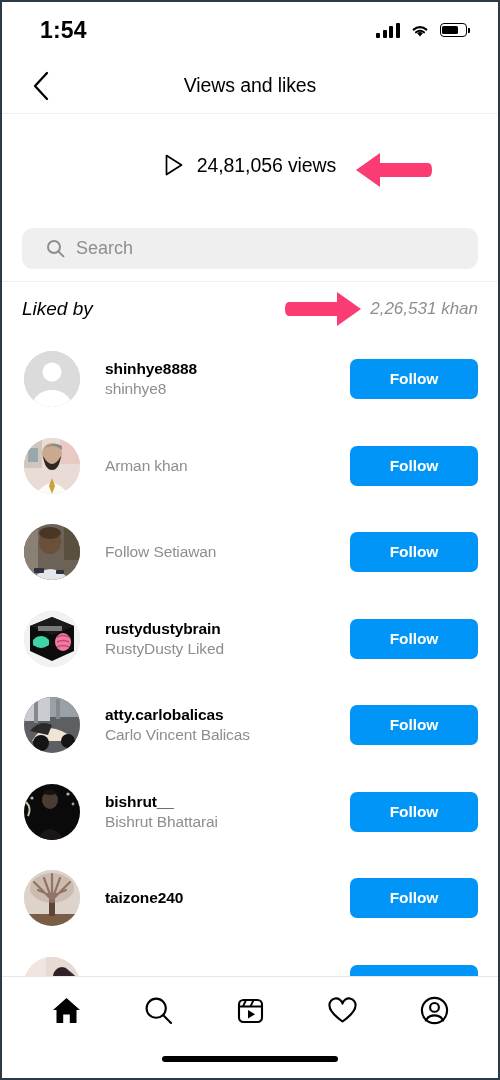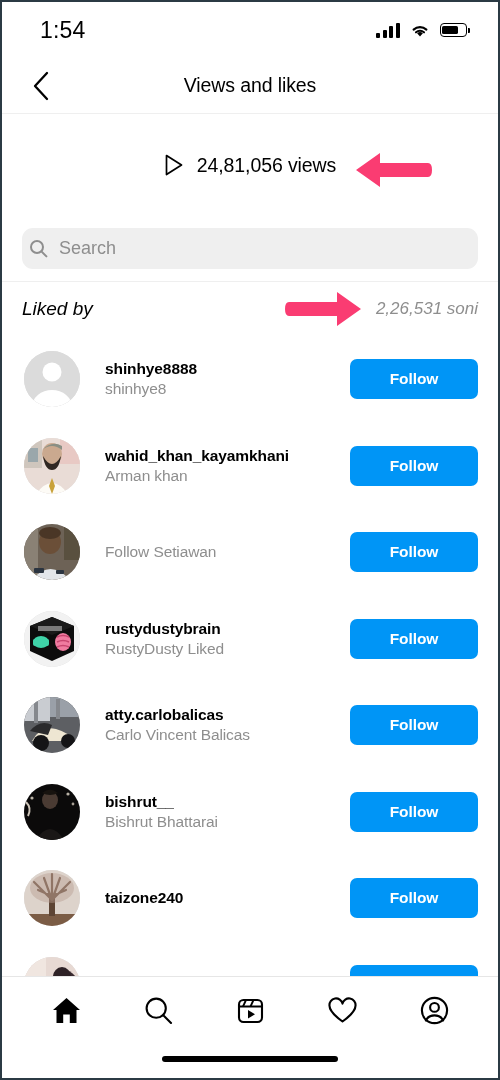--- a/index.html
+++ b/index.html
@@ -18,21 +18,21 @@
     border:2px solid #2b3a44;
     overflow:hidden;
   }
 
   
   .statusbar {
     position:absolute; top:0; left:0; right:0; height:56px;
     display:flex; align-items:center; justify-content:space-between;
     padding:0 28px 0 38px;
   }
-  .status-time { font-size:23px; font-weight:400; letter-spacing:.2px; color:#000; }
+  .status-time { font-size:23px; font-weight:700; letter-spacing:.2px; color:#000; }
   .status-icons { display:flex; align-items:center; gap:9px; }
   .signal { display:flex; align-items:flex-end; gap:2.5px; height:15px; }
   .signal i { display:block; width:4px; background:#000; border-radius:1px; }
   .signal i:nth-child(1){ height:5px; }
   .signal i:nth-child(2){ height:8px; }
   .signal i:nth-child(3){ height:11.5px; }
   .signal i:nth-child(4){ height:15px; }
   .wifi { width:22px; height:16px; }
   .battery { display:flex; align-items:center; }
   .battery-body {
@@ -76,21 +76,21 @@
   }
 
   
   .search-wrap {
     position:absolute; top:214px; left:0; right:0; height:66px;
     display:flex; align-items:center; padding:0 20px;
     border-bottom:1px solid #efefef;
   }
   .search-box {
     flex:1; height:41px; background:#efefef; border-radius:11px;
-    display:flex; align-items:center; padding:0 7px; gap:11px;
+    display:flex; align-items:center; padding:0 24px; gap:11px;
   }
   .search-text { font-size:18px; color:#8e8e8e; }
 
   
   .likedby-row {
     position:absolute; top:280px; left:0; right:0; height:54px;
     display:flex; align-items:center; justify-content:space-between;
     padding:0 20px;
     font-style:italic;
   }
@@ -203,21 +203,21 @@
       <svg width="19" height="19" viewBox="0 0 19 19">
         <circle cx="8" cy="8" r="6" fill="none" stroke="#8e8e8e" stroke-width="2"></circle>
         <line x1="12.4" y1="12.4" x2="17.4" y2="17.4" stroke="#8e8e8e" stroke-width="2" stroke-linecap="round"></line>
       </svg>
       <span class="search-text">Search</span>
     </div>
   </div>
 
   <div class="likedby-row">
     <div class="likedby-label">Liked by</div>
-    <div class="likes-count">2,26,531 soni</div>
+    <div class="likes-count">2,26,531 khan</div>
   </div>
 
   <svg class="arrow-right" viewBox="0 0 78 38">
     <path d="M76 19 L52 2 L52 12 L4 12 Q0 12 0 19 Q0 26 4 26 L52 26 L52 36 Z" fill="#fa3c72"></path>
   </svg>
 
   <div class="user-list" id="user-list">
       <div class="user-row">
         <div class="avatar">
           <svg viewBox="0 0 56 56">
@@ -240,21 +240,20 @@
             <rect x="36" y="0" width="20" height="26" fill="#e8c9c4"></rect>
             <rect x="4" y="10" width="10" height="14" fill="#9aa7ab"></rect>
             <ellipse cx="28" cy="16" rx="10" ry="11" fill="#caa98f"></ellipse>
             <path d="M18 12 q10 -8 20 0 l0 -4 q-10 -6 -20 4 Z" fill="#8a8f84"></path>
             <path d="M19 18 q9 16 18 0 q-2 14 -9 14 q-7 0 -9 -14 Z" fill="#2f2722"></path>
             <path d="M12 56 q16 -22 32 0 Z" fill="#fdfbf6"></path>
             <path d="M28 40 l3 8 -3 8 -3 -8 Z" fill="#c9a23a"></path>
           </svg>
         </div>
         <div class="user-meta">
-          <div class="username">wahid_khan_kayamkhani</div>
           <div class="fullname">Arman khan</div>
         </div>
         <button class="follow-btn">Follow</button>
       </div>
       <div class="user-row">
         <div class="avatar">
           <svg viewBox="0 0 56 56">
             <rect width="56" height="56" fill="#6d6256"></rect>
             <rect x="0" y="0" width="14" height="56" fill="#8a8175"></rect>
             <rect x="40" y="0" width="16" height="36" fill="#59503f"></rect>

